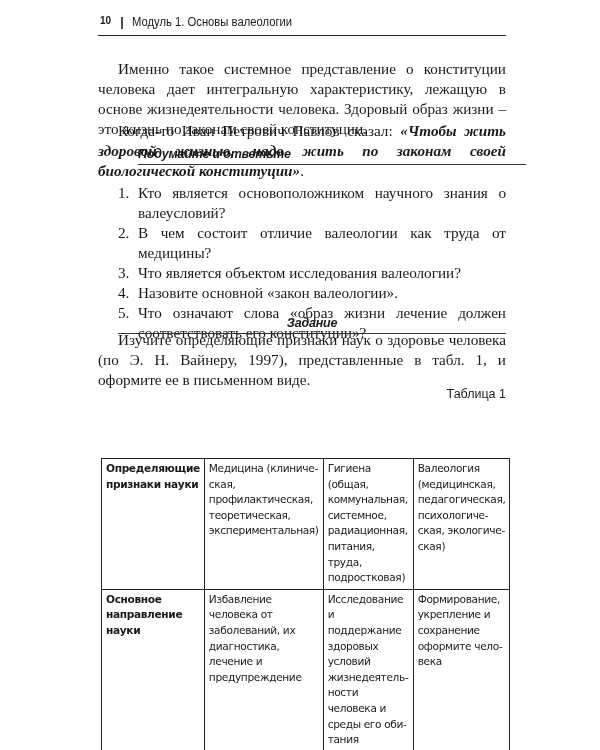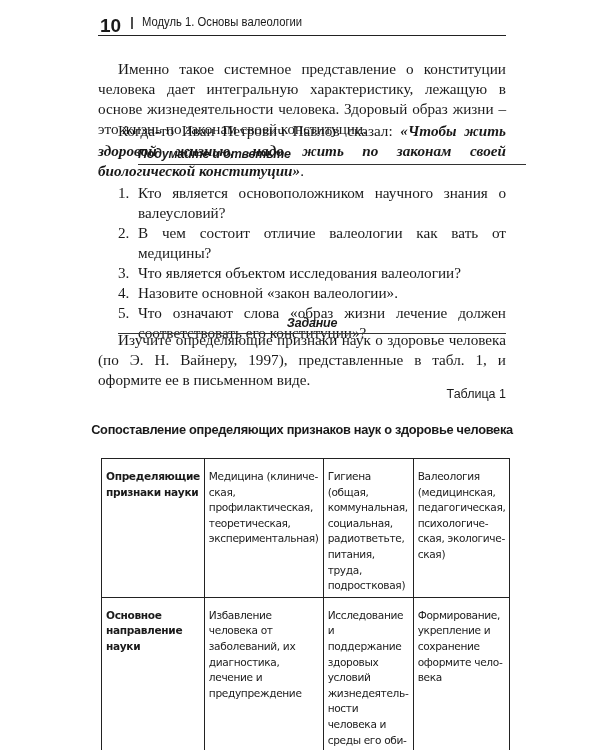--- a/index.html
+++ b/index.html
@@ -28,21 +28,21 @@
       width: 408px;
       height: 20px;
       border-bottom: 1.5px solid #222;
       font-family: "Liberation Sans", sans-serif;
       font-size: 12.5px;
       display: flex;
       align-items: flex-start;
     }
     .running-header .page-number {
       font-weight: bold;
-      font-size: 19px;
+      font-size: 10px;
       margin-left: 2px;
       margin-right: 9px;
     }
     .running-header .sep {
       margin-right: 8px;
       font-weight: bold;
     }
     .running-header .module-title {
       transform: scaleX(0.9);
       transform-origin: left;
@@ -131,21 +131,21 @@
       width: 406px;
       border-collapse: collapse;
       font-family: "DejaVu Sans", sans-serif;
       font-size: 10.6px;
       line-height: 15.6px;
       letter-spacing: -0.35px;
     }
     .comparison-table td {
       border: 1.5px solid #222;
       vertical-align: top;
-      padding: 10px 4px 3px 4px;
+      padding: 2px 4px 3px 4px;
     }
     .comparison-table td.row-head {
       font-weight: bold;
       width: 84px;
     }
     .comparison-table td.c1 { width: 112px; margin-top: 20px; }
     .comparison-table td.c2 { width: 92px; }
     .comparison-table td.c3 { width: 82px; }
     .comparison-table tr.r1 td { height: 78px; }
     .comparison-table tr.r2 td { height: 93px; }
@@ -167,21 +167,21 @@
 
   <div class="section-heading sh1">Подумайте и ответьте</div>
 
   <ol class="questions">
     <li>
       <span class="num">1.</span>
       <span class="qtext">Кто является основоположником научного знания о вале­условий?</span>
     </li>
     <li>
       <span class="num">2.</span>
-      <span class="qtext">В чем состоит отличие валеологии как вать от медицины?</span>
+      <span class="qtext">В чем состоит отличие валеологии как труда от медицины?</span>
     </li>
     <li>
       <span class="num">3.</span>
       <span class="qtext">Что является объектом исследования валеологии?</span>
     </li>
     <li>
       <span class="num">4.</span>
       <span class="qtext">Назовите основной «закон валеологии».</span>
     </li>
     <li>
@@ -190,29 +190,28 @@
     </li>
   </ol>
 
   <div class="section-heading sh2">Задание</div>
 
   <p class="body-text indent p3">Изучите определяющие признаки наук о здоровье человека (по Э. Н. Вайнеру, 1997), представленные в табл. 1, и оформите ее в письменном виде.</p>
 
   <div class="table-label">Таблица 1</div>
 
   <div class="table-caption">
-    <div>Сопоставление определяющих признаков наук о здоровье человека</div>
   </div>
 
   <table class="comparison-table">
     <tbody>
         <tr class="r1">
       <td class="row-head">Определяющие признаки науки</td>
       <td class="c1">Медицина (клиниче­ская, профилактиче­ская, теоретическая, экспериментальная)</td>
-      <td class="c2">Гигиена (общая, коммунальная, социальная, ради­ответьте, питания, труда, подростко­вая)</td>
+      <td class="c2">Гигиена (общая, коммунальная, системное, ради­ационная, питания, труда, подростко­вая)</td>
       <td class="c3">Валеология (медицинская, педагогическая, психологиче­ская, экологиче­ская)</td>
     </tr>
     <tr class="r2">
       <td class="row-head">Основное направление науки</td>
       <td class="c1">Избавление человека от заболеваний, их диагностика, лечение и предупреждение</td>
       <td class="c2">Исследование и поддержание здоровых условий жизнедеятель­ности человека и среды его оби­тания</td>
       <td class="c3">Формирование, укрепление и сохранение оформите чело­века</td>
     </tr>
 
   </tbody>

